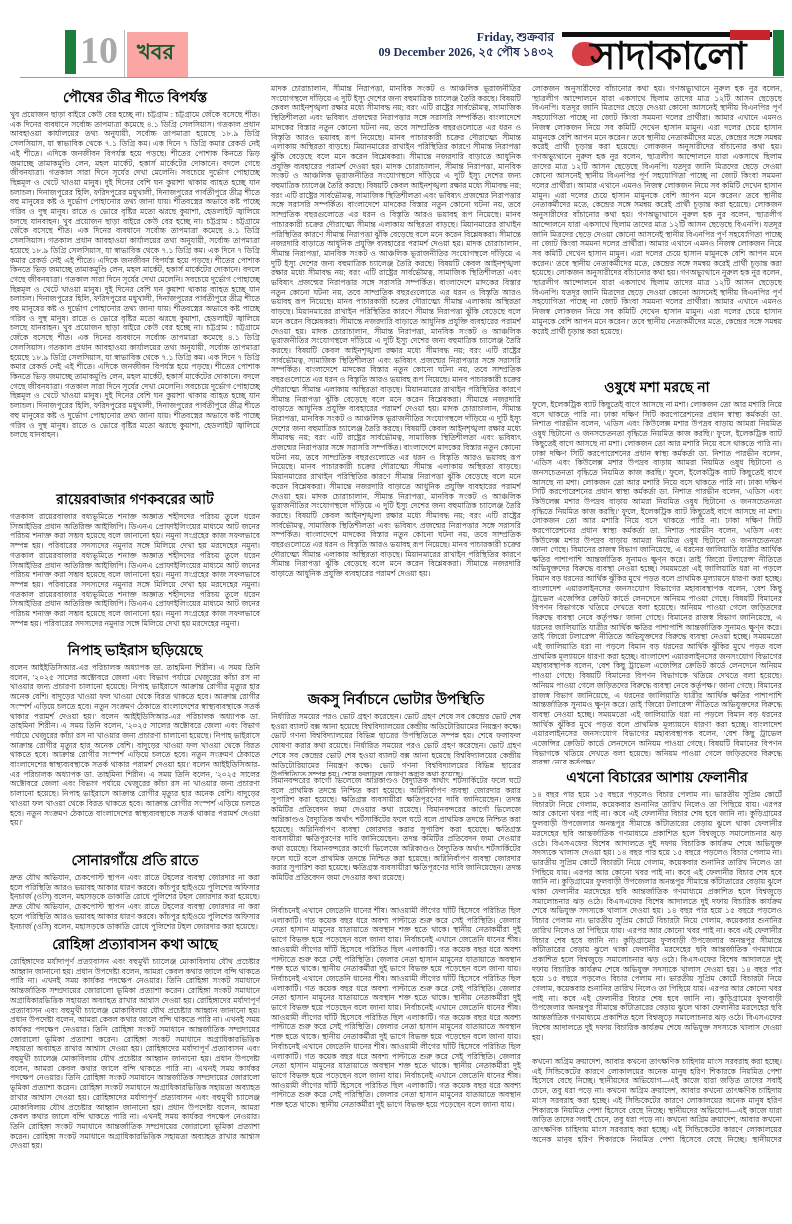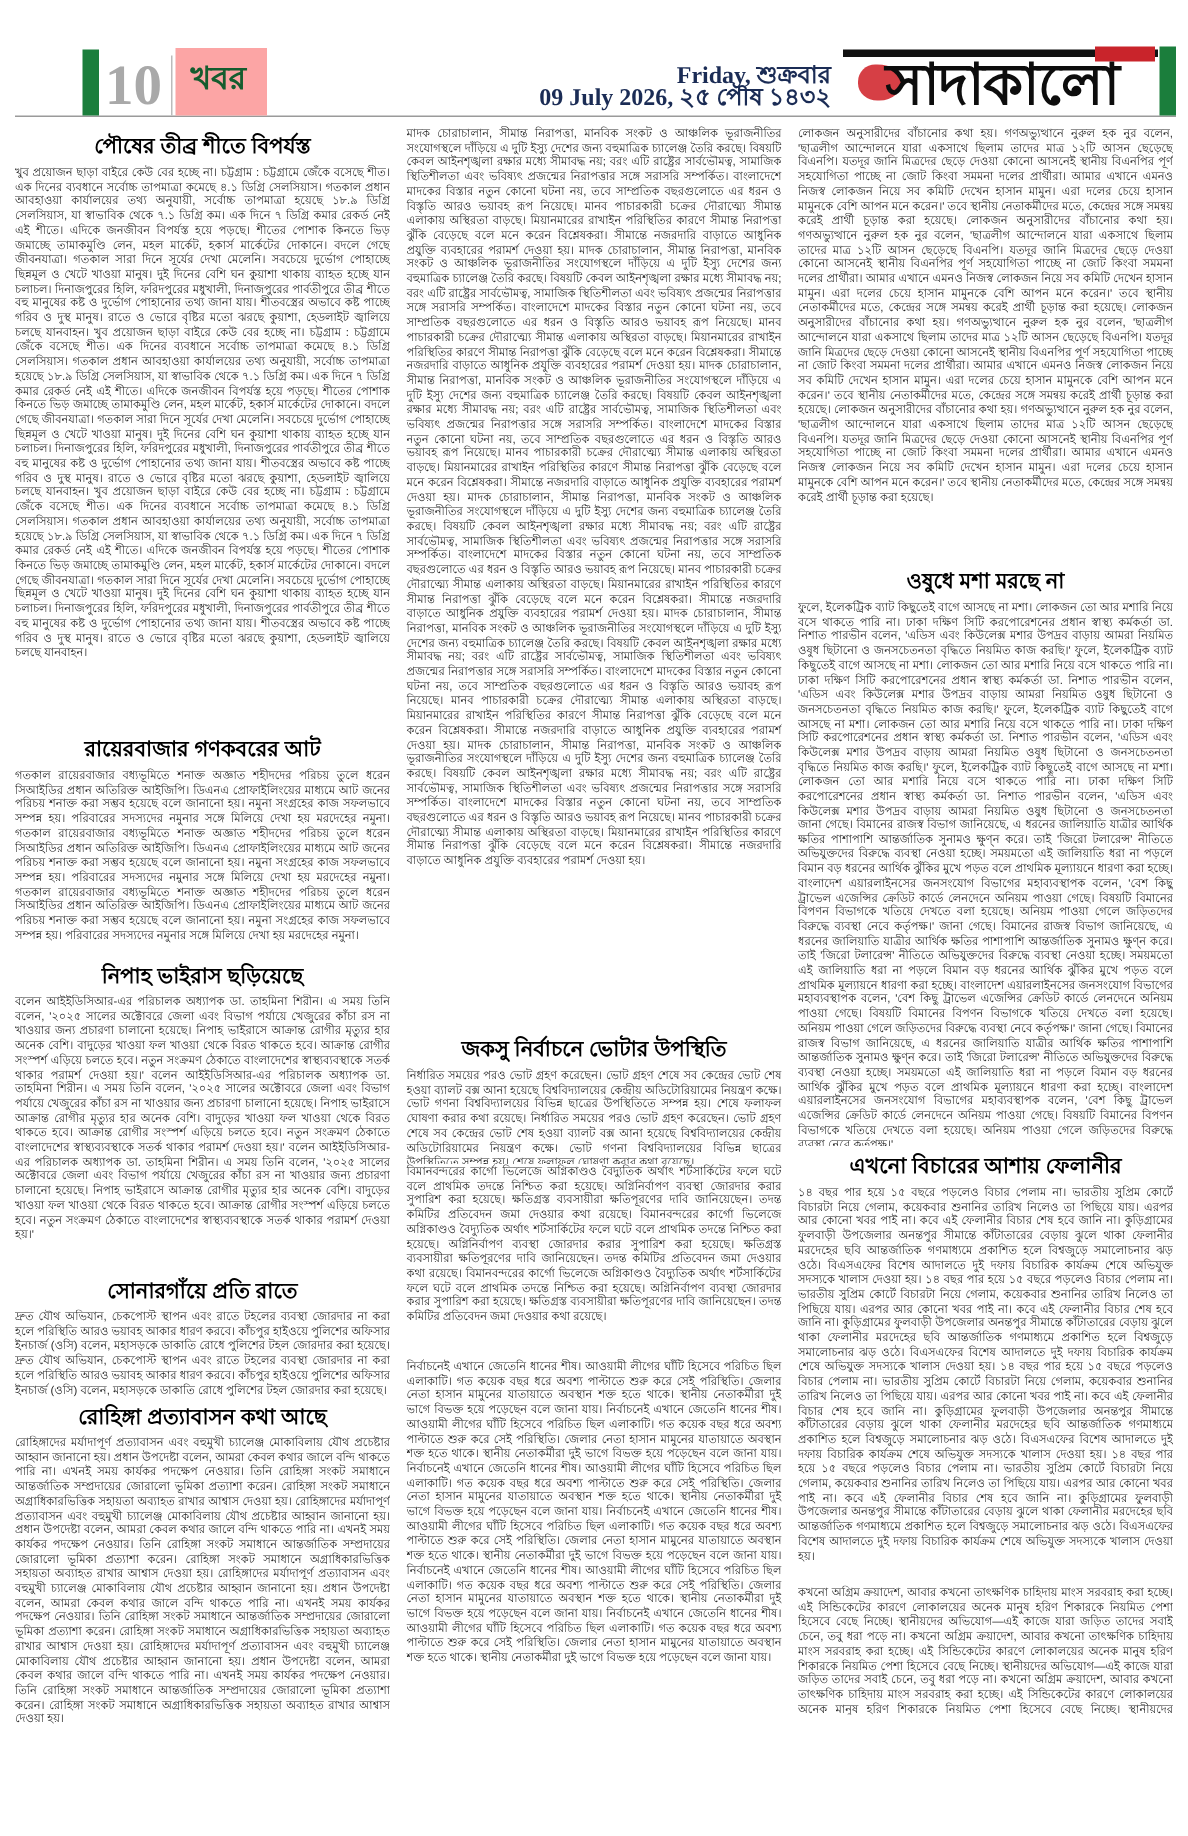--- a/index.html
+++ b/index.html
@@ -4,38 +4,38 @@
 <style>
   * { margin:0; padding:0; box-sizing:border-box; }
   html,body { background:#e9e9e9; }
   .page {
     width:792px; height:1224px; margin:0 auto; background:#ffffff;
     font-family:"Liberation Sans", sans-serif; color:#1c1c1c;
     position:relative; overflow:hidden;
   }
   
   .header {
-    position:absolute; top:30px; left:10px; right:8px; height:48px;
+    position:absolute; top:30px; left:20px; right:8px; height:48px;
     border-bottom:1.5px solid #9a9a9a;
-    display:flex; align-items:flex-end;padding-left:45px;
+    display:flex; padding-left:45px;
   }
   .green-bar { width:11px; height:44px; background:#1b7e3c; }
   .pagenum {
     font-family:"Liberation Serif", serif; font-weight:bold;
     font-size:38px; line-height:40px; color:#a9a9a9; padding:0 6px 0 4px;
     border-right:1.5px solid #bbbbbb;
   }
   .section-box {
     background:#fca5a5; color:#145c2e; font-weight:bold; font-size:21px;
     padding:4px 14px 6px 10px; margin-left:2px; align-self:flex-end;
   }
   .header-spacer { flex:1; }
   .dateblock {
     text-align:right; font-family:"Liberation Serif", serif;
-    color:#1b2c55; font-weight:bold; font-size:16px; line-height:15px;
+    color:#1b2c55; font-weight:bold; font-size:12px; line-height:15px;
     padding-right:8px; padding-bottom:4px;
   }
   .masthead { position:relative; width:222px; height:46px; }
   .masthead .topbar {
     position:absolute; top:2px; left:0; right:12px; height:5px; background:#111;
   }
   .masthead .redbox {
     position:absolute; top:0; right:14px; width:40px; height:10px; background:#c9242b;
   }
   .masthead .logo-text {
@@ -71,21 +71,21 @@
 
 <div class="page">
 
   <div class="header">
     <div class="green-bar"></div>
     <div class="pagenum">10</div>
     <div class="section-box">খবর</div>
     <div class="header-spacer"></div>
     <div class="dateblock">
       <div>Friday, শুক্রবার</div>
-      <div>09 July 2026, ২৫ পৌষ ১৪৩২</div>
+      <div>09 December 2026, ২৫ পৌষ ১৪৩২</div>
     </div>
     <div class="masthead">
       <div class="topbar"></div>
       <div class="redbox"></div>
       <div class="red-map"></div>
       <div class="logo-text">সাদাকালো</div>
       <div class="green-bar-right"></div>
     </div>
   </div>
 

